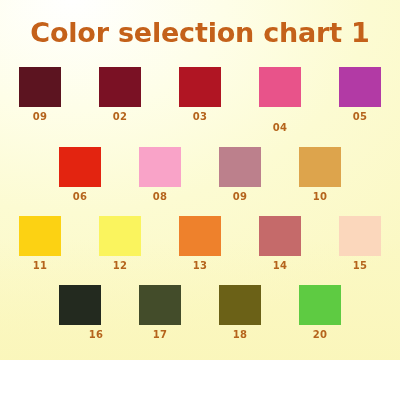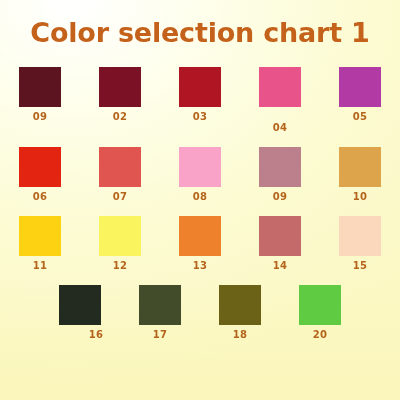--- a/index.html
+++ b/index.html
@@ -9,21 +9,21 @@
   }
   body {
     width: 400px;
     height: 400px;
     overflow: hidden;
     font-family: "DejaVu Sans", sans-serif;
   }
   #chart-page {
     position: relative;
     width: 400px;
-    height: 400px;
+    height: 360px;
     box-sizing: border-box;
     
     background:
       radial-gradient(120% 95% at 18% 0%, #ffffff 0%, #fefee8 32%, #fcfbd2 62%, #fbf8c4 100%);
   }
   #chart-page::after {
     content: "";
     position: absolute;
     left: 0; right: 0; bottom: 0;
     height: 120px;
@@ -110,24 +110,20 @@
         <span class="swatch-label" style="color: rgb(181, 100, 28);">05</span>
       </div>
     </div>
 
     <div class="swatch-row">
       <div class="swatch-cell">
         <span class="swatch-chip" style="background-color: rgb(227, 36, 16);"></span>
         <span class="swatch-label" style="color: rgb(181, 100, 28);">06</span>
       </div>
       <div class="swatch-cell">
-        <span class="swatch-chip" style="background-color: rgb(224, 85, 80);"></span>
-        <span class="swatch-label" style="color: rgb(181, 100, 28);">07</span>
-      </div>
-      <div class="swatch-cell">
         <span class="swatch-chip" style="background-color: rgb(249, 163, 200);"></span>
         <span class="swatch-label" style="color: rgb(181, 100, 28);">08</span>
       </div>
       <div class="swatch-cell">
         <span class="swatch-chip" style="background-color: rgb(188, 128, 140);"></span>
         <span class="swatch-label" style="color: rgb(181, 100, 28);">09</span>
       </div>
       <div class="swatch-cell">
         <span class="swatch-chip" style="background-color: rgb(221, 164, 76);"></span>
         <span class="swatch-label" style="color: rgb(181, 100, 28);">10</span>

